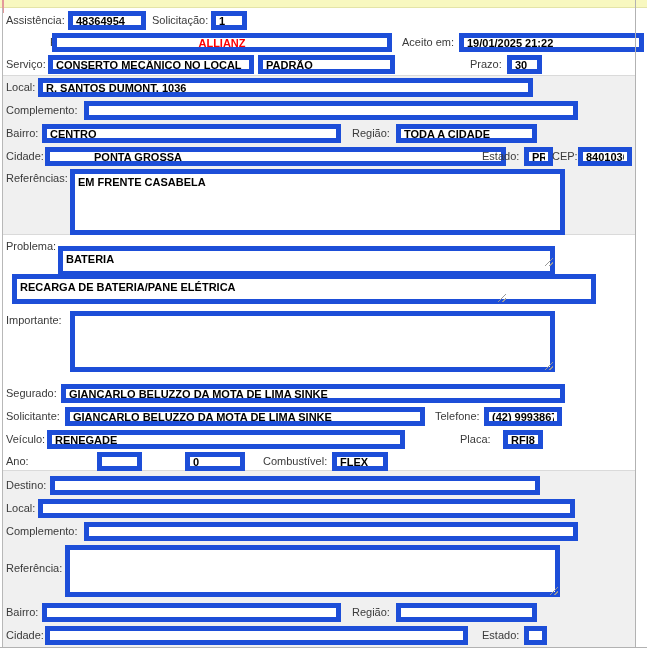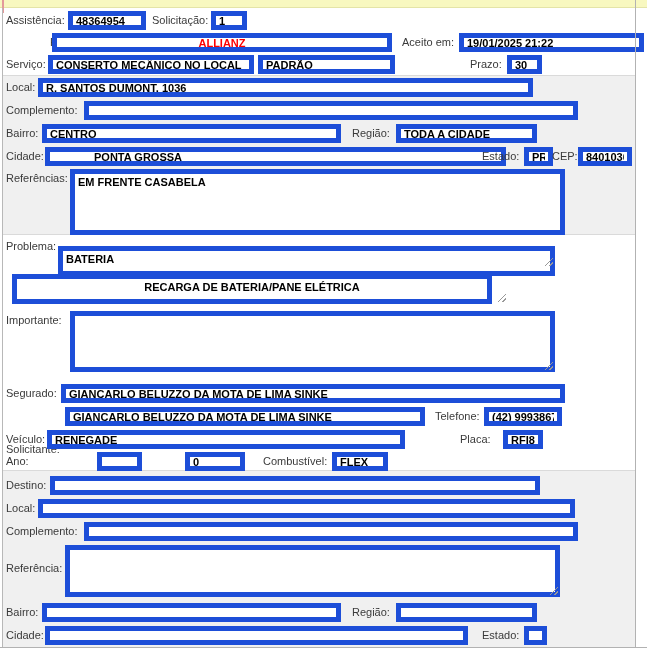--- a/index.html
+++ b/index.html
@@ -37,28 +37,28 @@
   .local-l{left:6px;top:78px;}    .local-i{left:38px;top:78px;width:495px;}
   .compl-l{left:6px;top:101px;}   .compl-i{left:84px;top:101px;width:494px;}
   .bairro-l{left:6px;top:124px;}  .bairro-i{left:42px;top:124px;width:299px;}
   .regiao-l{left:352px;top:124px;}.regiao-i{left:396px;top:124px;width:141px;}
   .cidade-l{left:6px;top:147px;}  .cidade-i{left:45px;top:147px;width:461px;padding-left:44px;}
   .estado-l{left:482px;top:147px;}.estado-i{left:524px;top:147px;width:29px;}
   .cep-l{left:552px;top:147px;}   .cep-i{left:578px;top:147px;width:54px;}
   .refs-l{left:6px;top:172px;}    .refs-t{left:70px;top:169px;width:495px;height:66px;}
   
   .probl-l{left:6px;top:240px;}   .probl-t{left:58px;top:237px;width:497px;height:30px;margin-top:9px;}
-  .recarga-t{left:12px;top:274px;width:480px;height:30px;text-align:center;}
+  .recarga-t{left:12px;top:274px;width:584px;height:30px;}
   .import-l{left:6px;top:314px;}  .import-t{left:70px;top:311px;width:485px;height:61px;}
   .grip-probl{left:543px;top:256px;}
   .grip-recarga{left:496px;top:292px;}
   .grip-import{left:543px;top:360px;}
   
   .segur-l{left:6px;top:384px;}   .segur-i{left:61px;top:384px;width:504px;}
-  .solici-l{left:6px;top:407px;margin-top:33px;}  .solici-i{left:65px;top:407px;width:360px;}
+  .solici-l{left:6px;top:407px;}  .solici-i{left:65px;top:407px;width:360px;}
   .tel-l{left:435px;top:407px;}   .tel-i{left:484px;top:407px;width:78px;}
   .veic-l{left:6px;top:430px;}    .veic-i{left:47px;top:430px;width:358px;}
   .placa-l{left:460px;top:430px;} .placa-i{left:503px;top:430px;width:40px;}
   .ano-l{left:6px;top:452px;}     .ano-i{left:97px;top:452px;width:45px;}
   .cor-l{left:163px;top:452px;margin-top:30px;}   .cor-i{left:185px;top:452px;width:60px;}
   .comb-l{left:263px;top:452px;}  .comb-i{left:332px;top:452px;width:56px;}
   
   .dest-l{left:6px;top:476px;}    .dest-i{left:50px;top:476px;width:490px;}
   .local2-l{left:6px;top:499px;}  .local2-i{left:38px;top:499px;width:537px;}
   .compl2-l{left:6px;top:522px;}  .compl2-i{left:84px;top:522px;width:494px;}

